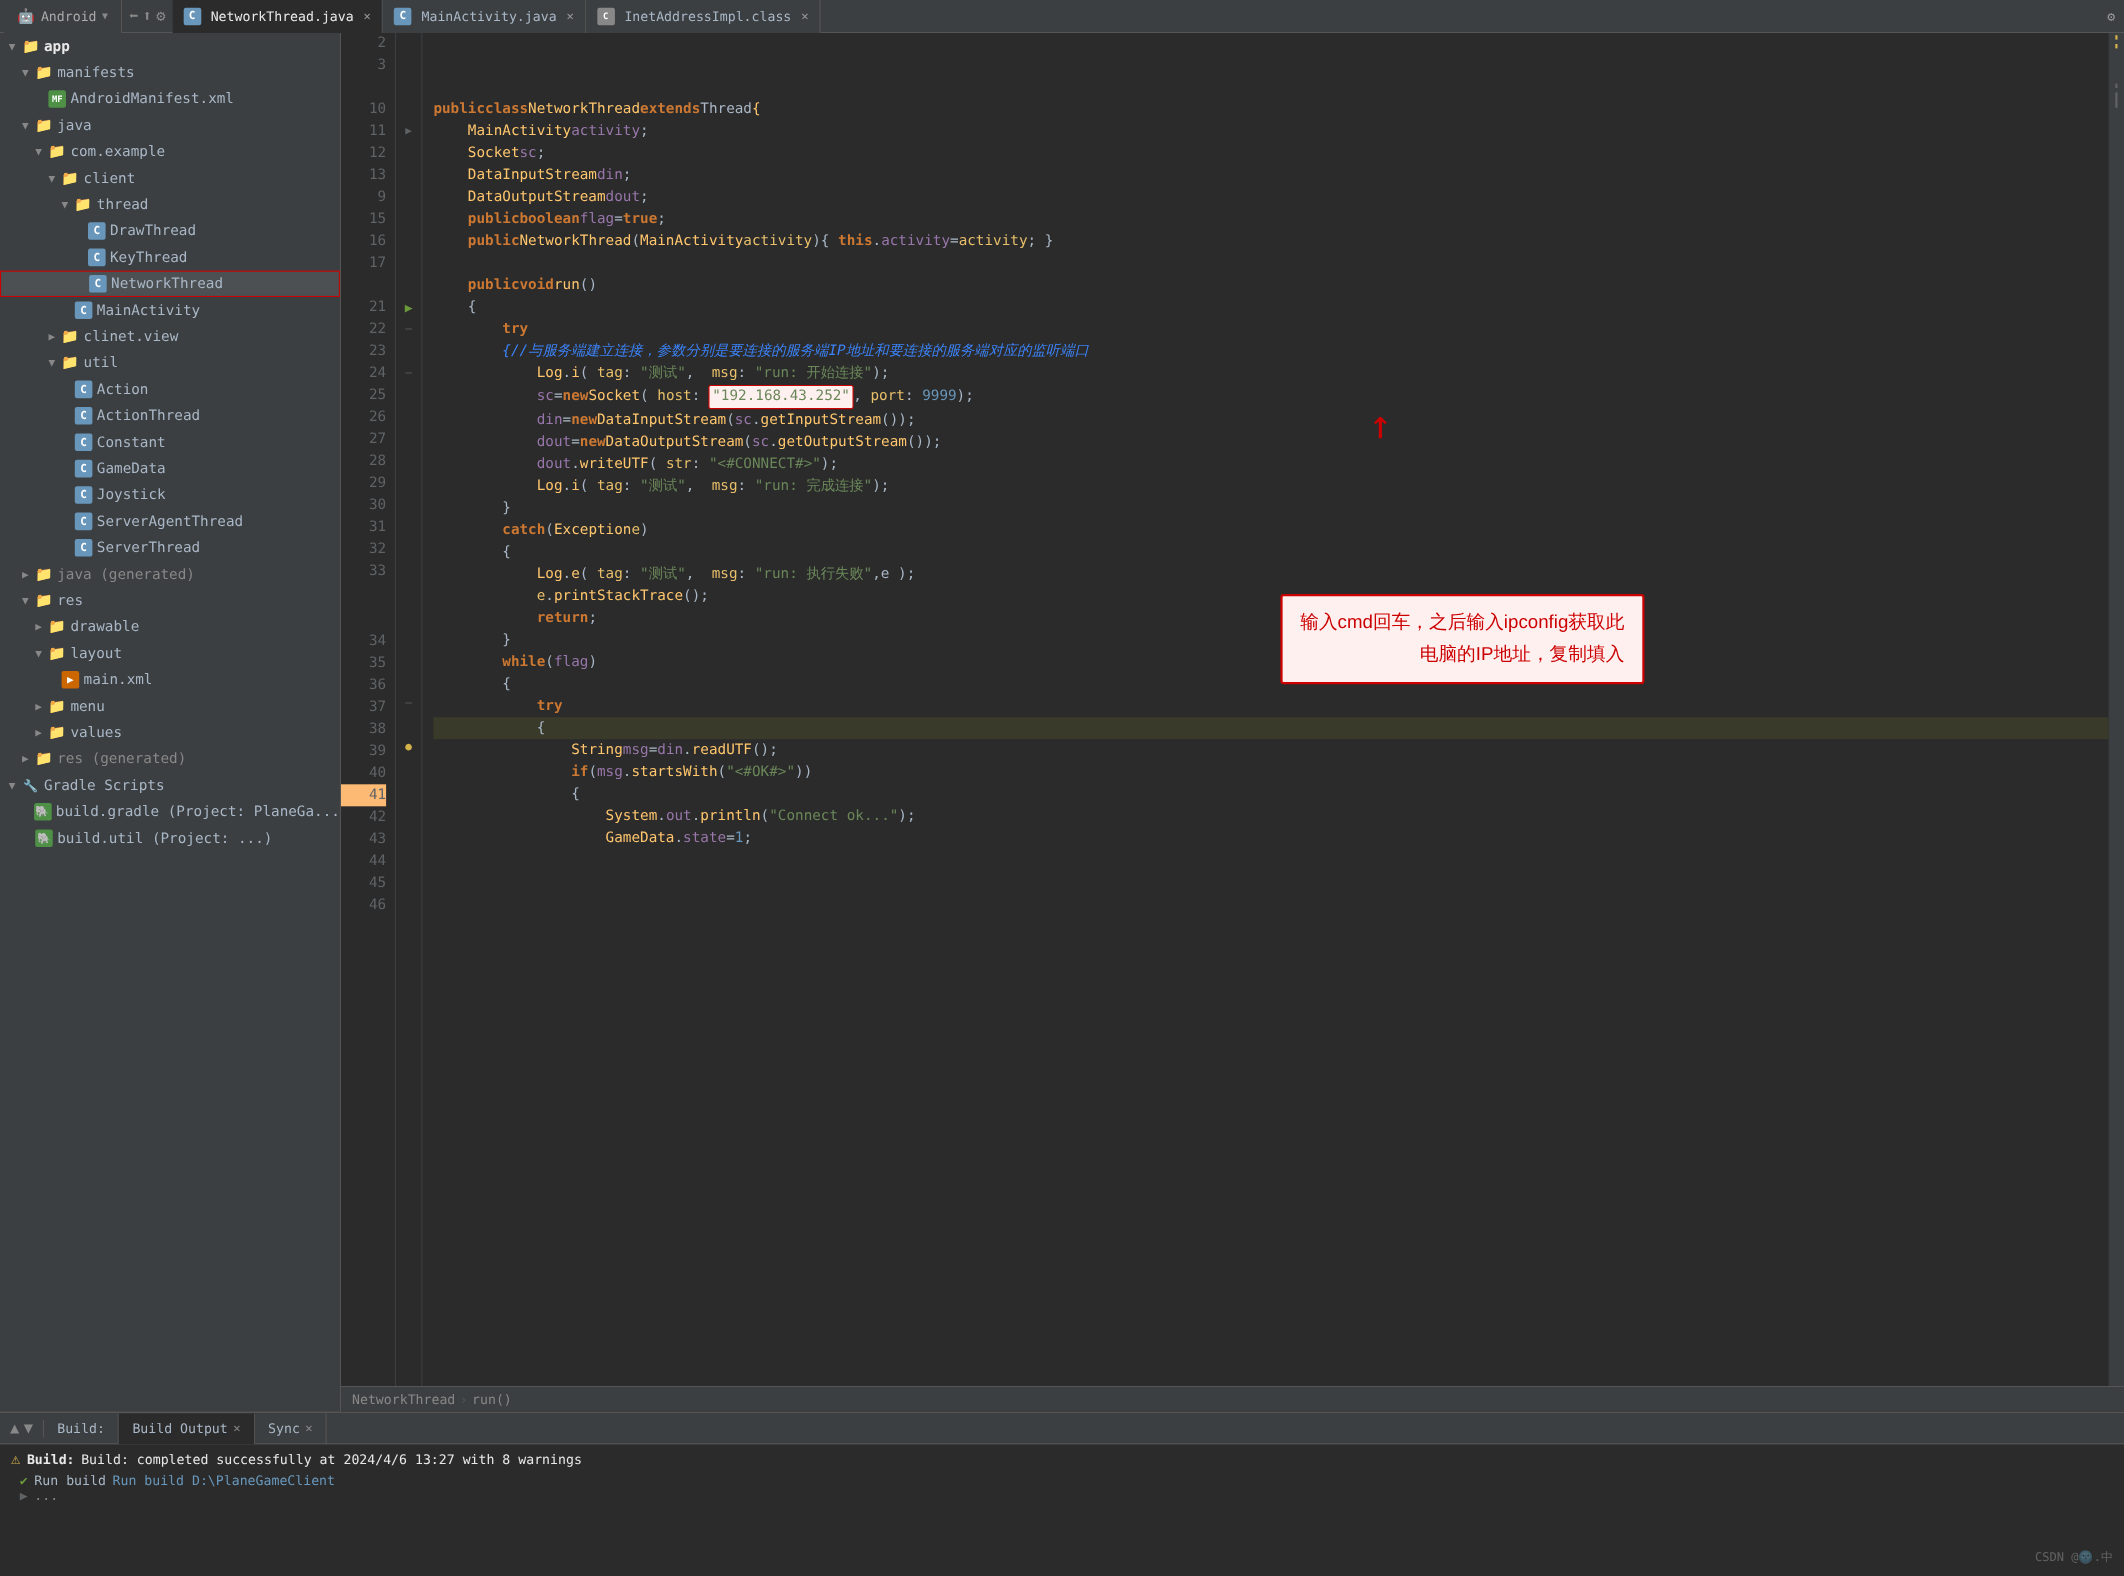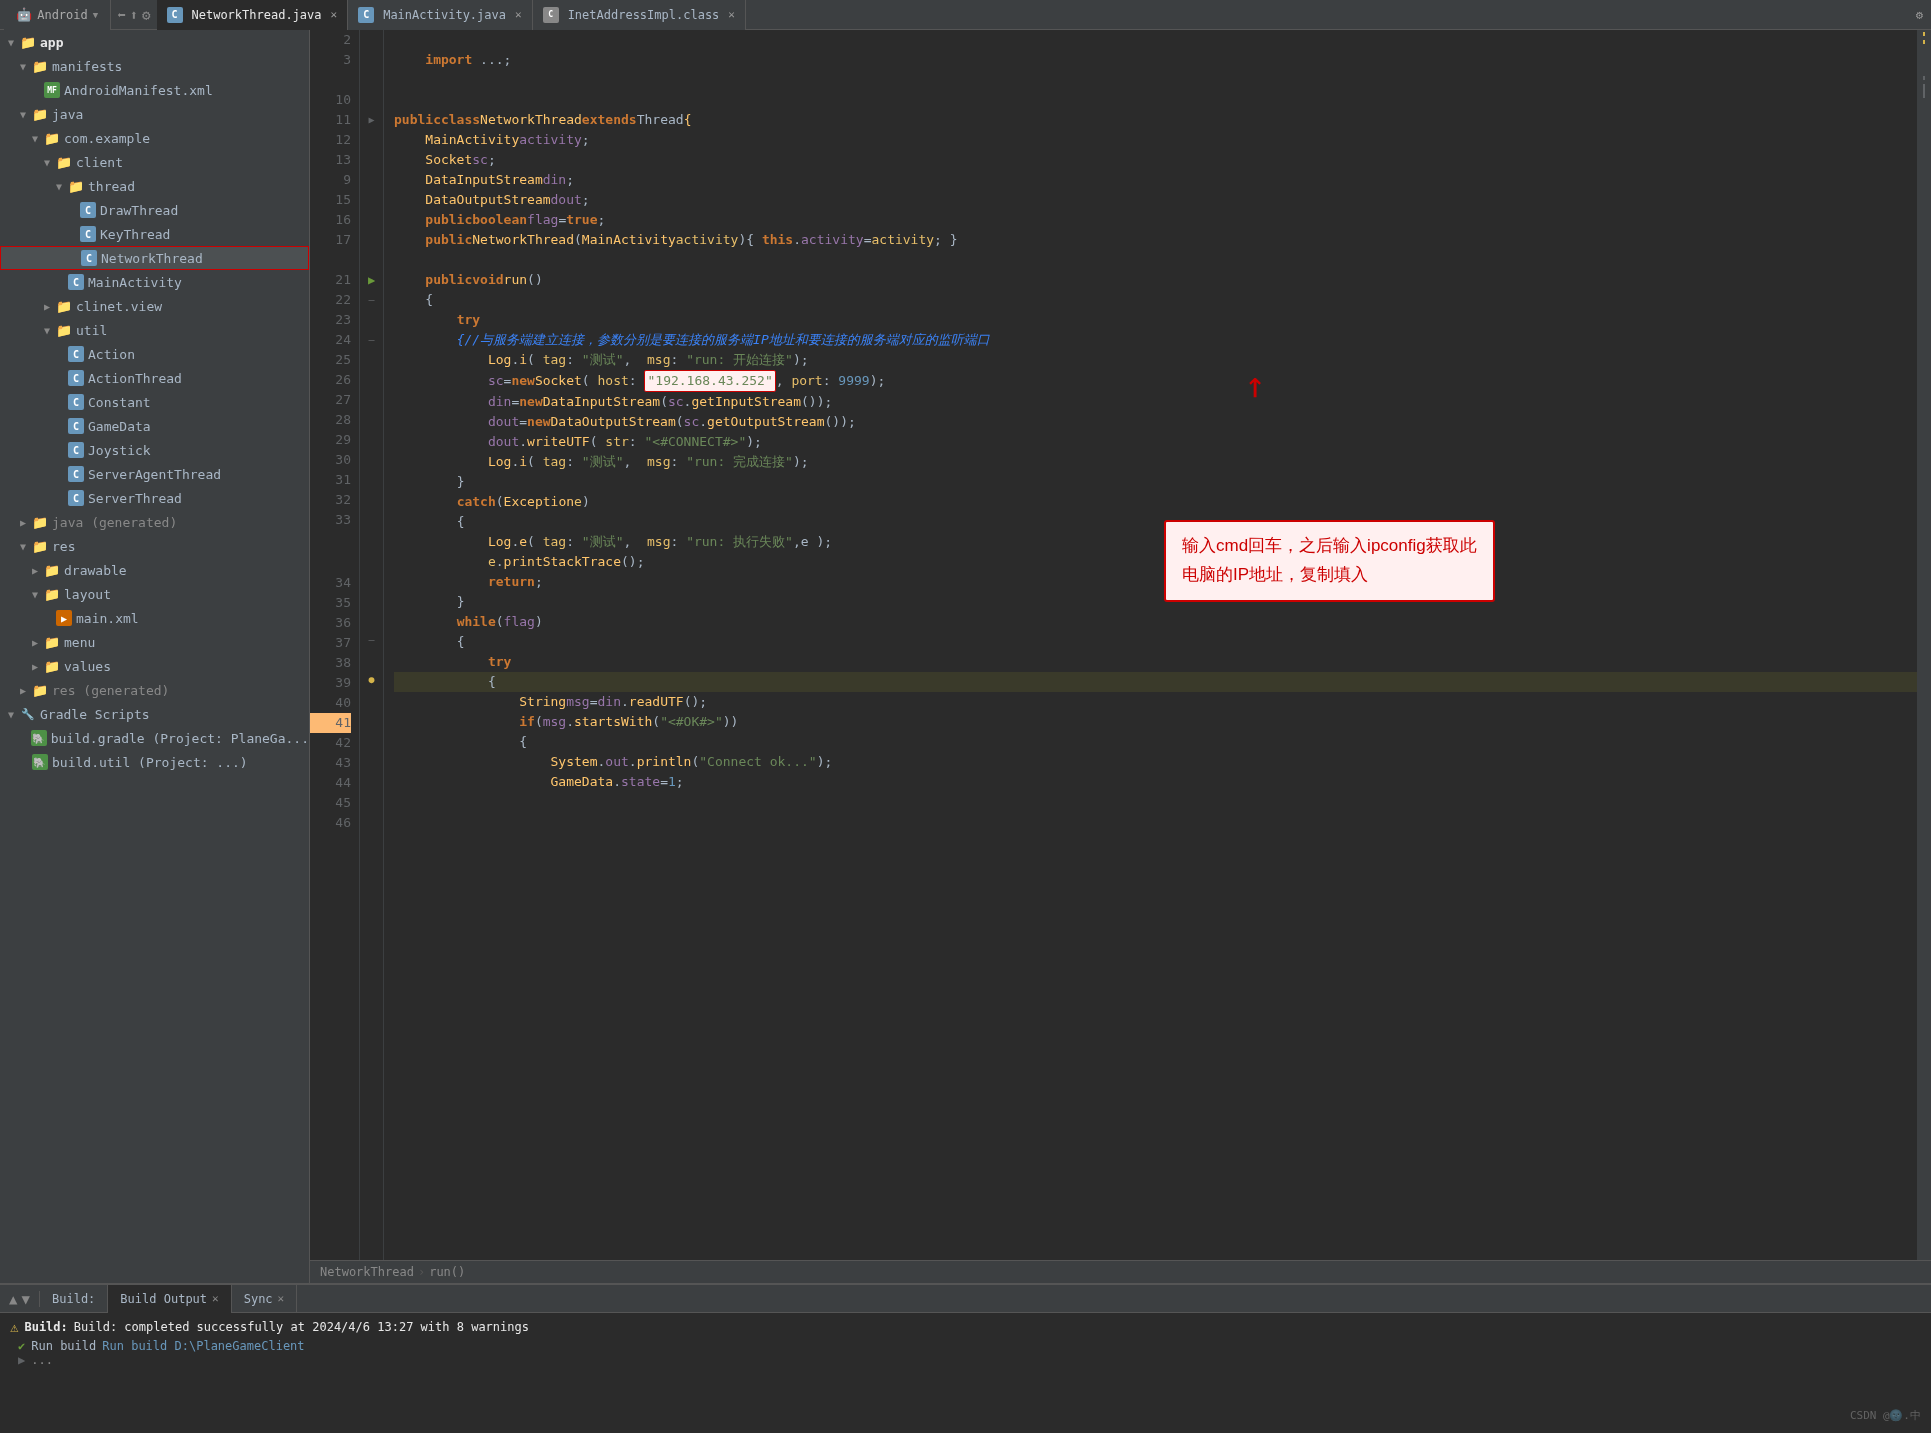--- a/index.html
+++ b/index.html
@@ -569,24 +569,20 @@
           <div style="line-height:20px; height:20px;"></div>
           <div style="line-height:20px; height:20px;"></div>
           <div style="line-height:20px; height:20px;"></div>
           <div style="line-height:20px; height:20px;"></div>
         </div>
 
         <div class="code-content">
 
           <div class="code-line"><span>&nbsp;</span></div>
 
-          <div class="code-line">
-            <span style="color:#606366;">&nbsp;&nbsp;&nbsp;&nbsp;</span>
-            <span class="kw">import</span> <span style="color:#a9b7c6;"> ...;</span>
-          </div>
 
           <div class="code-line"><span>&nbsp;</span></div>
           <div class="code-line"><span>&nbsp;</span></div>
 
           <div class="code-line">
             <span class="kw">public</span> <span class="kw">class</span> <span style="color:#ffc66d;">NetworkThread</span> <span class="kw">extends</span> <span style="color:#a9b7c6;">Thread</span><span style="color:#ffc66d;">{</span>
           </div>
 
           <div class="code-line">
             <span style="color:#606366;">&nbsp;&nbsp;&nbsp;&nbsp;</span>
@@ -747,21 +743,21 @@
 
           <div class="code-line">
             <span style="color:#606366;">&nbsp;&nbsp;&nbsp;&nbsp;&nbsp;&nbsp;&nbsp;&nbsp;&nbsp;&nbsp;&nbsp;&nbsp;&nbsp;&nbsp;&nbsp;&nbsp;&nbsp;&nbsp;&nbsp;&nbsp;</span>
             <span style="color:#ffc66d;">GameData</span><span>.</span><span class="var">state</span><span>=</span><span class="num">1</span><span>;</span>
           </div>
 
           <div style="position:absolute; top:490px; left:780px; z-index:10; display:flex; flex-direction:column; align-items:center;">
 
             <div style="position:absolute; top:-140px; left:80px; color:#cc0000; font-size:36px; transform:rotate(180deg); z-index:11;">↓</div>
 
-            <div style="background:#fff0f0; border:2px solid #cc0000; border-radius:3px; padding:10px 16px; color:#cc0000; font-size:17px; font-family:'SimHei','Microsoft YaHei',sans-serif; white-space:nowrap; line-height:1.7; ">
+            <div style="background:#fff0f0; border:2px solid #cc0000; border-radius:3px; padding:10px 16px; color:#cc0000; font-size:17px; font-family:'SimHei','Microsoft YaHei',sans-serif; white-space:nowrap; line-height:1.7; margin-top:20px;text-align:right;">
               <span>输入cmd回车，之后输入ipconfig获取此<br>电脑的IP地址，复制填入</span>
             </div>
           </div>
 
         </div>
 
         <div class="scroll-indicator">
           <div style="width:2px; height:4px; background:#d4b34a; margin:2px auto;"></div>
           <div style="width:2px; height:4px; background:#d4b34a; margin:2px auto;"></div>
           <div style="width:2px; height:4px; background:#606366; margin:30px auto 2px;"></div>

